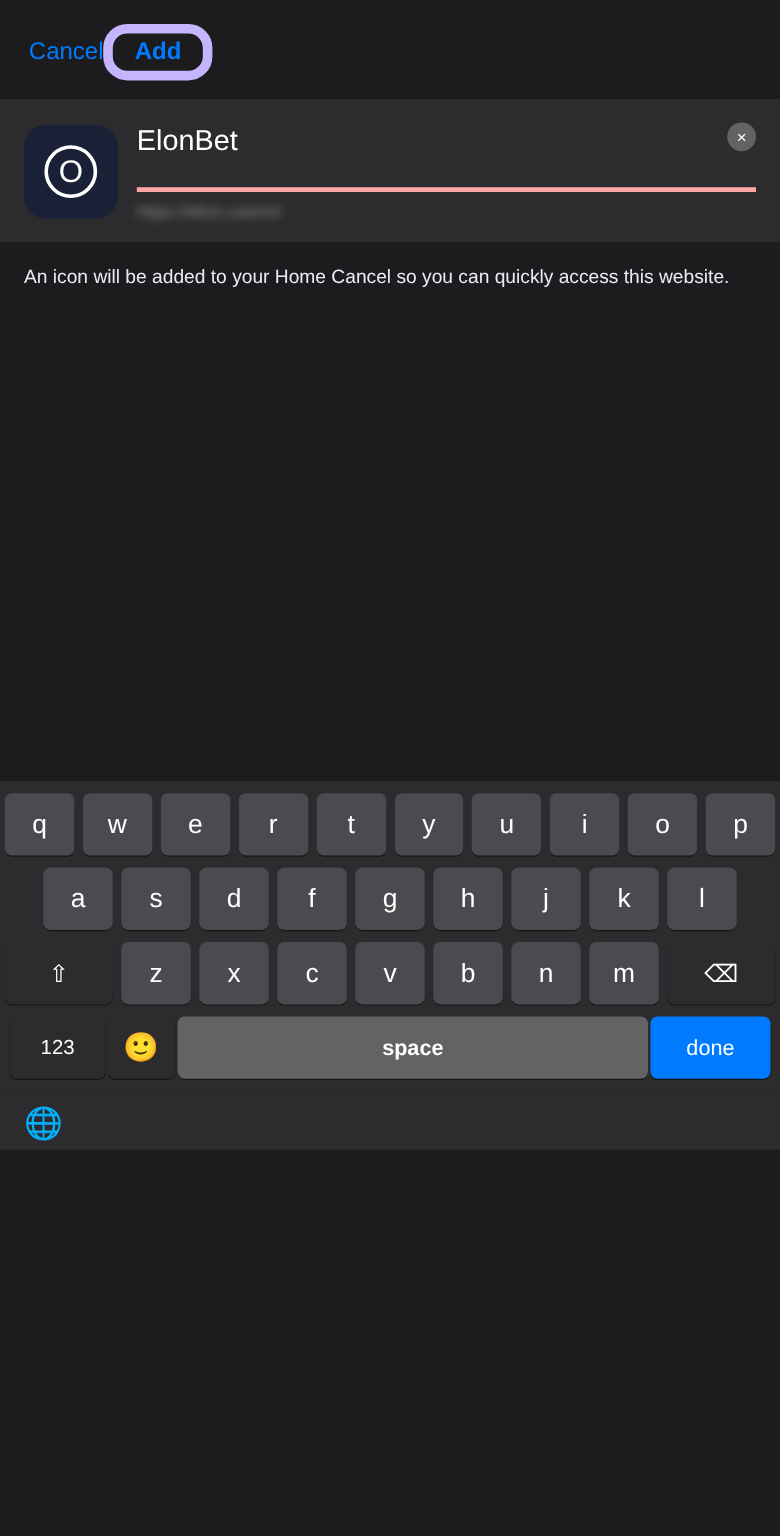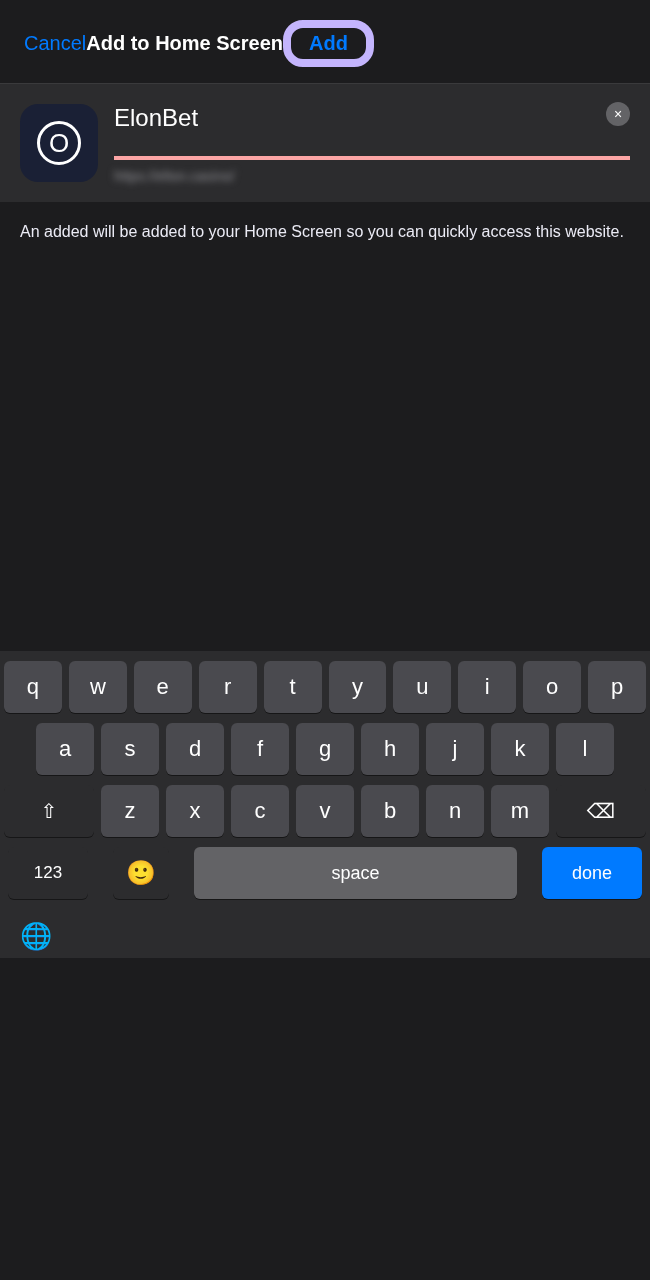--- a/index.html
+++ b/index.html
@@ -174,21 +174,21 @@
       border: none;
       box-shadow: 0 1px 0 rgba(0,0,0,0.5);
       height: 52px;
       min-width: 52px;
       flex: 1;
       max-width: 58px;
     }
 
     .bottom-row {
       display: flex;
-      gap: 25px;
+      gap: 2px;
       padding: 0 4px;
       margin-bottom: 6px;
     }
 
     .key-123 {
       background: #2c2c2e;
       color: #ffffff;
       font-size: 17px;
       font-weight: 500;
       border-radius: 6px;
@@ -223,20 +223,21 @@
       font-size: 18px;
       border-radius: 6px;
       display: flex;
       align-items: center;
       justify-content: center;
       cursor: pointer;
       border: none;
       box-shadow: 0 1px 0 rgba(0,0,0,0.5);
       height: 52px;
       flex: 1;
+      font-weight: bold;
     }
 
     .key-done {
       background: #007aff;
       color: #ffffff;
       font-size: 18px;
       font-weight: 500;
       border-radius: 6px;
       display: flex;
       align-items: center;
@@ -291,40 +292,39 @@
       height: 52px;
       min-width: 70px;
       flex: 1.3;
     }
   </style>
 </head>
 <body>
 
 <div class="header">
   <button class="header-cancel">Cancel</button>
-  <span class="header-title">Add to Home Screen</span>
   <button class="header-add">Add</button>
 </div>
 
 <div class="divider"></div>
 
 <div class="app-info-section">
   <div class="app-info-row">
     <div class="app-icon">
       <div class="app-icon-letter">O</div>
     </div>
     <div class="app-details">
       <input class="app-name-input" type="text" value="ElonBet" style="">
       <div class="app-url">https://elton.casino/</div>
     </div>
     <button class="clear-button">×</button>
   </div>
 </div>
 
-<div class="description">An added will be added to your Home Screen so you can quickly access this website.</div>
+<div class="description">An icon will be added to your Home Cancel so you can quickly access this website.</div>
 
 <div style="flex:1; height: 390px; background:#1c1c1e;"></div>
 
 <div class="keyboard">
 
   <div class="keyboard-row">
     <button class="key">q</button>
     <button class="key">w</button>
     <button class="key">e</button>
     <button class="key">r</button>

